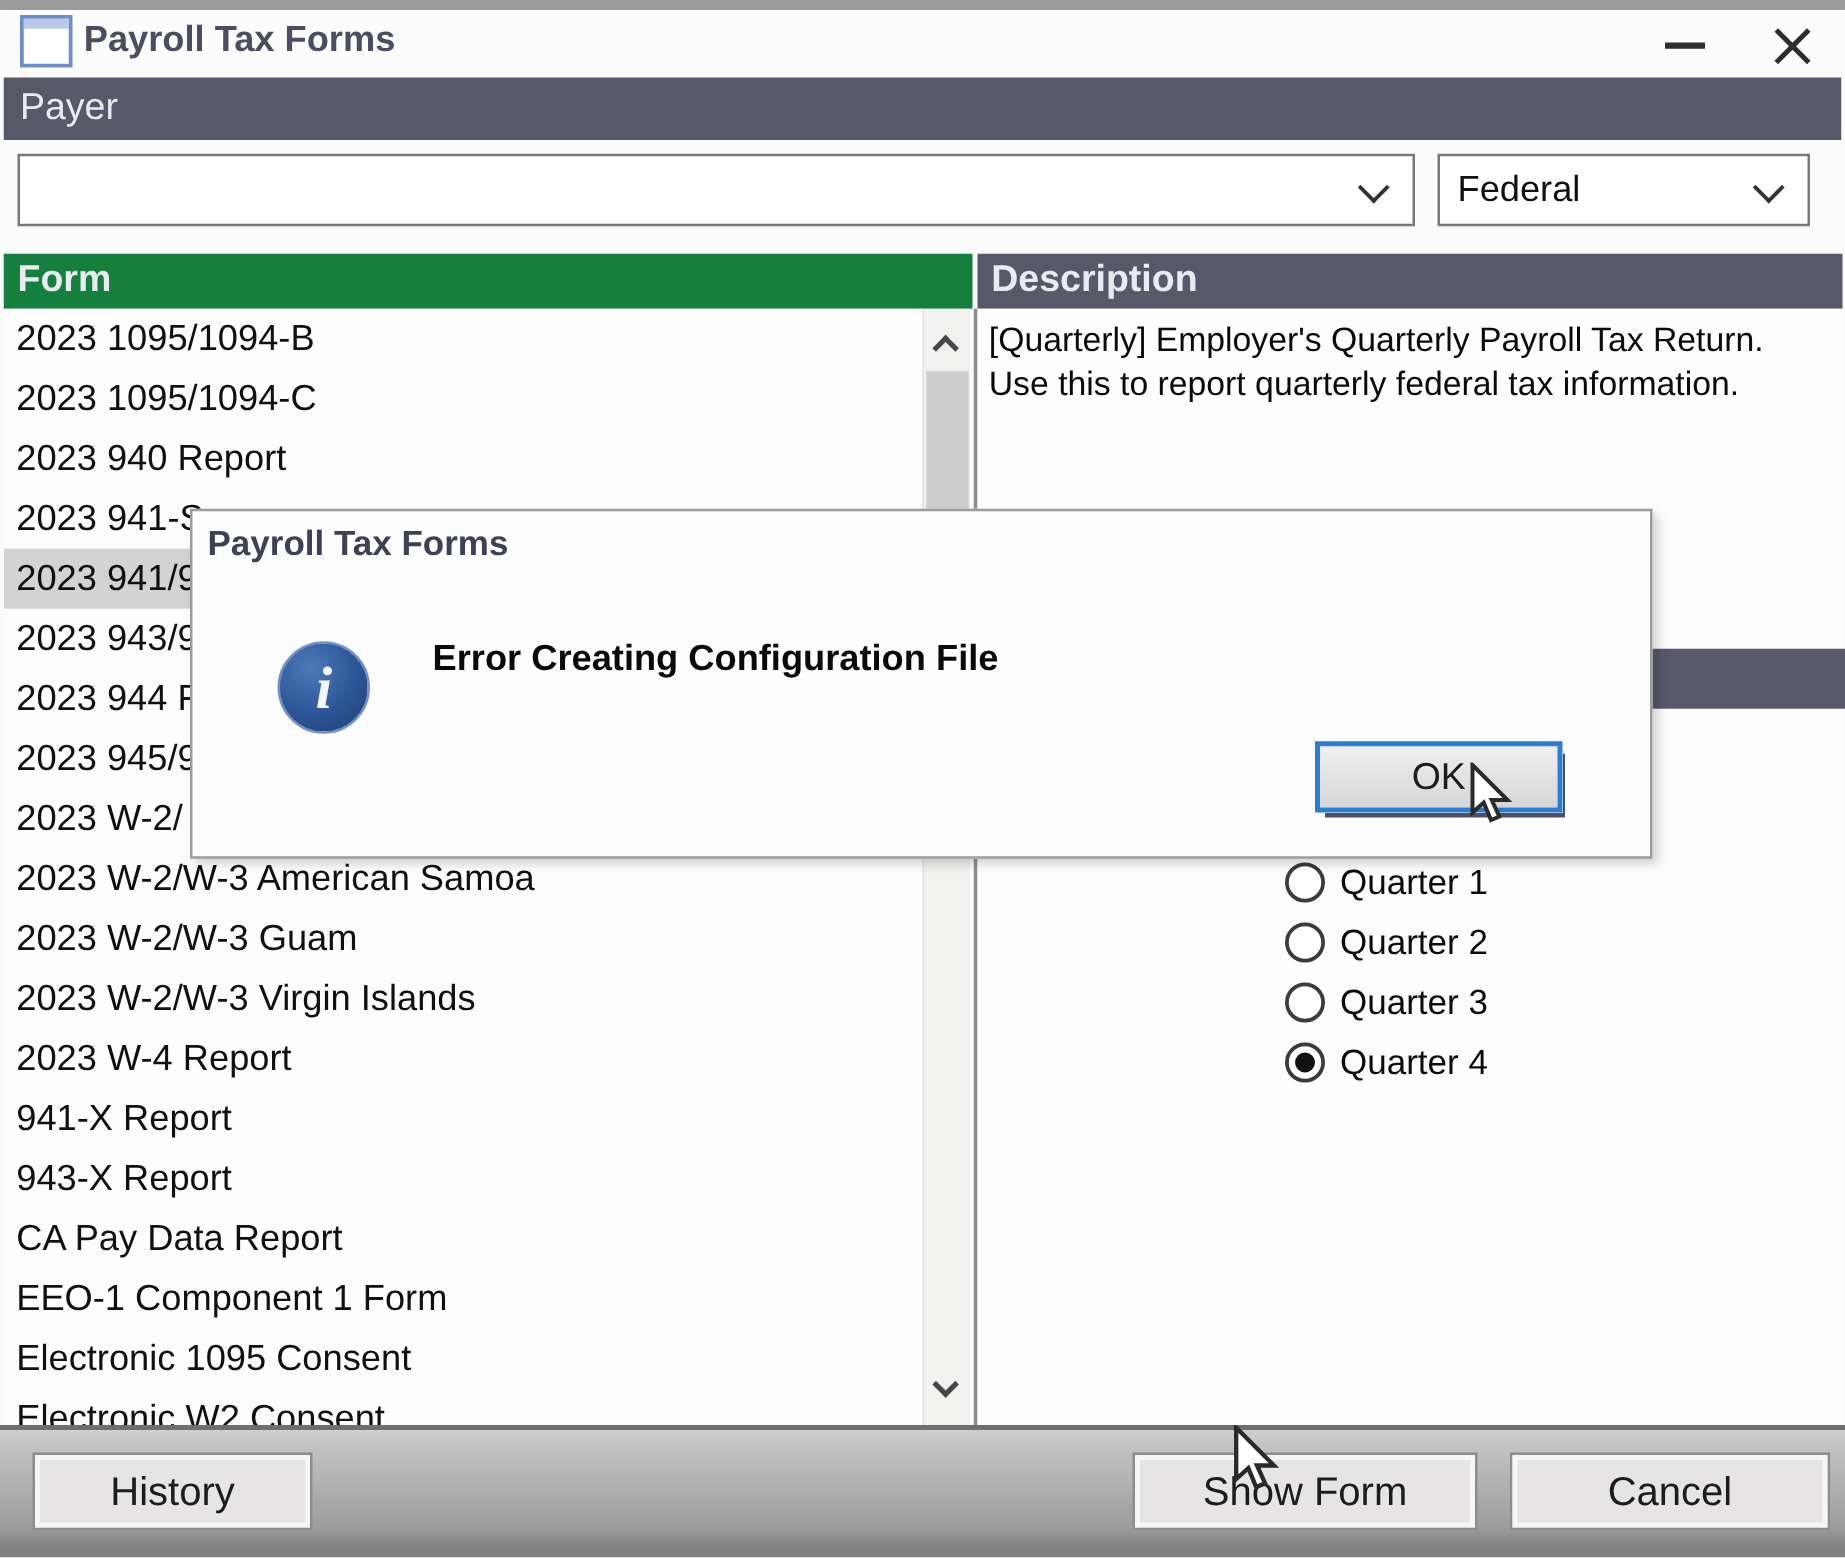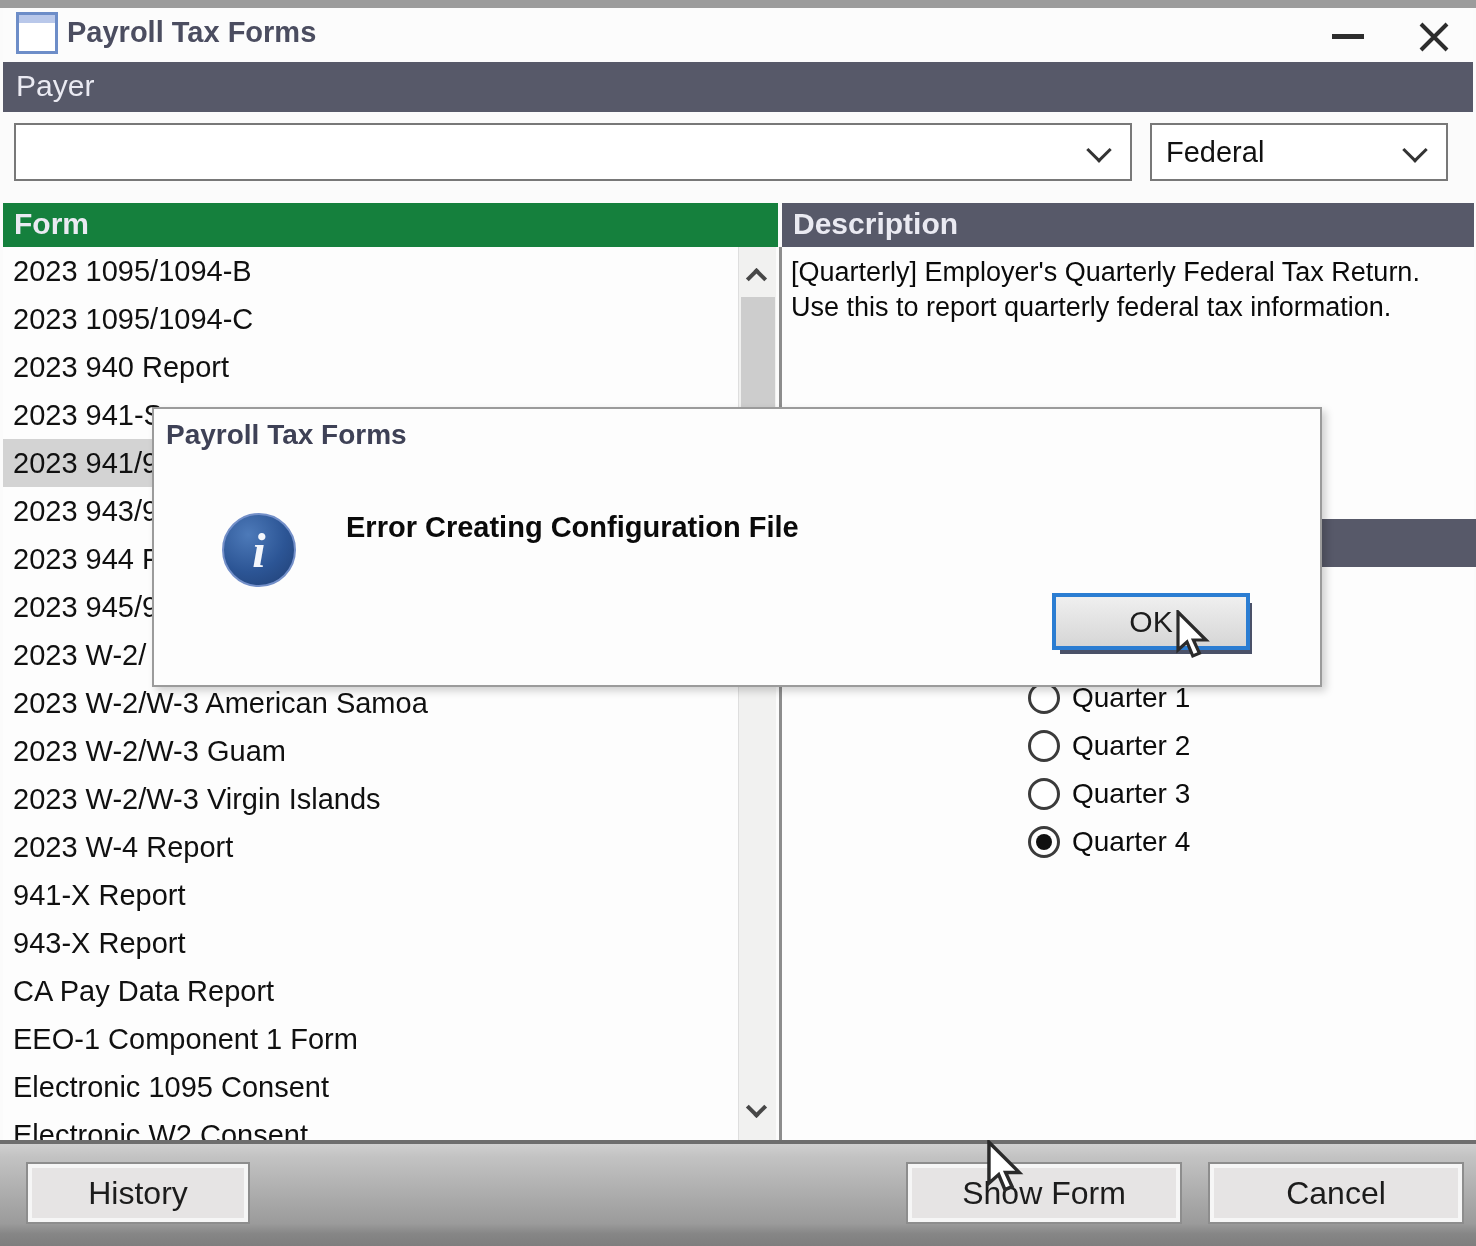--- a/index.html
+++ b/index.html
@@ -46,21 +46,21 @@
   .sb-thumb{position:absolute;left:2px;top:50px;width:34px;height:133px;background:#cdcdcd;}
   .sb-down{position:absolute;left:0;top:845px;width:38px;height:40px;}
   .sb-down .c{position:absolute;left:10px;top:8px;width:15px;height:15px;border-left:4px solid #474747;border-bottom:4px solid #474747;transform:rotate(-45deg);}
 
   
   .panel-divider{position:absolute;left:779px;top:247px;width:3px;height:893px;background:#8d8d8d;}
   .desc-panel{position:absolute;left:782px;top:247px;width:692px;height:893px;background:#fdfdfd;}
   .desc-text{position:absolute;left:9px;top:8px;width:672px;font-size:27px;line-height:35px;color:#0a0a0a;white-space:pre-line;}
   .options-bar{position:absolute;left:0px;top:272px;width:694px;height:48px;background:#575969;}
   .quarter-group{position:absolute;left:246px;top:435px;}
-  .q-row{height:48px;display:flex;align-items:flex-start;}
+  .q-row{height:48px;display:flex;align-items:center;}
   .radio{width:32px;height:32px;border:3px solid #3b3b3b;border-radius:50%;background:#fff;position:relative;flex:none;}
   .radio.checked::after{content:"";position:absolute;left:5px;top:5px;width:16px;height:16px;border-radius:50%;background:#111;}
   .q-label{margin-left:12px;font-size:28px;color:#0c0c0c;}
 
   .bottom-sep{position:absolute;left:0;top:1140px;width:1476px;height:4px;background:#6e6e6e;}
 
   
   .dialog{position:absolute;left:152px;top:407px;width:1170px;height:280px;background:#fdfdfd;border:2px solid #9b9b9b;box-shadow:4px 4px 8px rgba(0,0,0,0.18);}
   .dialog-title{position:absolute;left:12px;top:10px;font-size:28px;font-weight:bold;color:#3e4156;}
   .info-icon{position:absolute;left:68px;top:104px;width:74px;height:74px;border-radius:50%;
@@ -150,21 +150,21 @@
       </div>
     <div class="sb-thumb"></div>
     <div class="sb-down">
         <div class="c"></div>
       </div>
   </div>
 
   <div class="panel-divider"></div>
 
   <div class="desc-panel">
-    <div class="desc-text">[Quarterly] Employer's Quarterly Federal Tax Return.
+    <div class="desc-text">[Quarterly] Employer's Quarterly Payroll Tax Return.
 Use this to report quarterly federal tax information.</div>
     <div class="options-bar"></div>
     <div class="quarter-group">
         <div class="q-row">
           <span class="radio"></span>
           <span class="q-label">Quarter 1</span>
         </div>
         <div class="q-row">
           <span class="radio"></span>
           <span class="q-label">Quarter 2</span>

